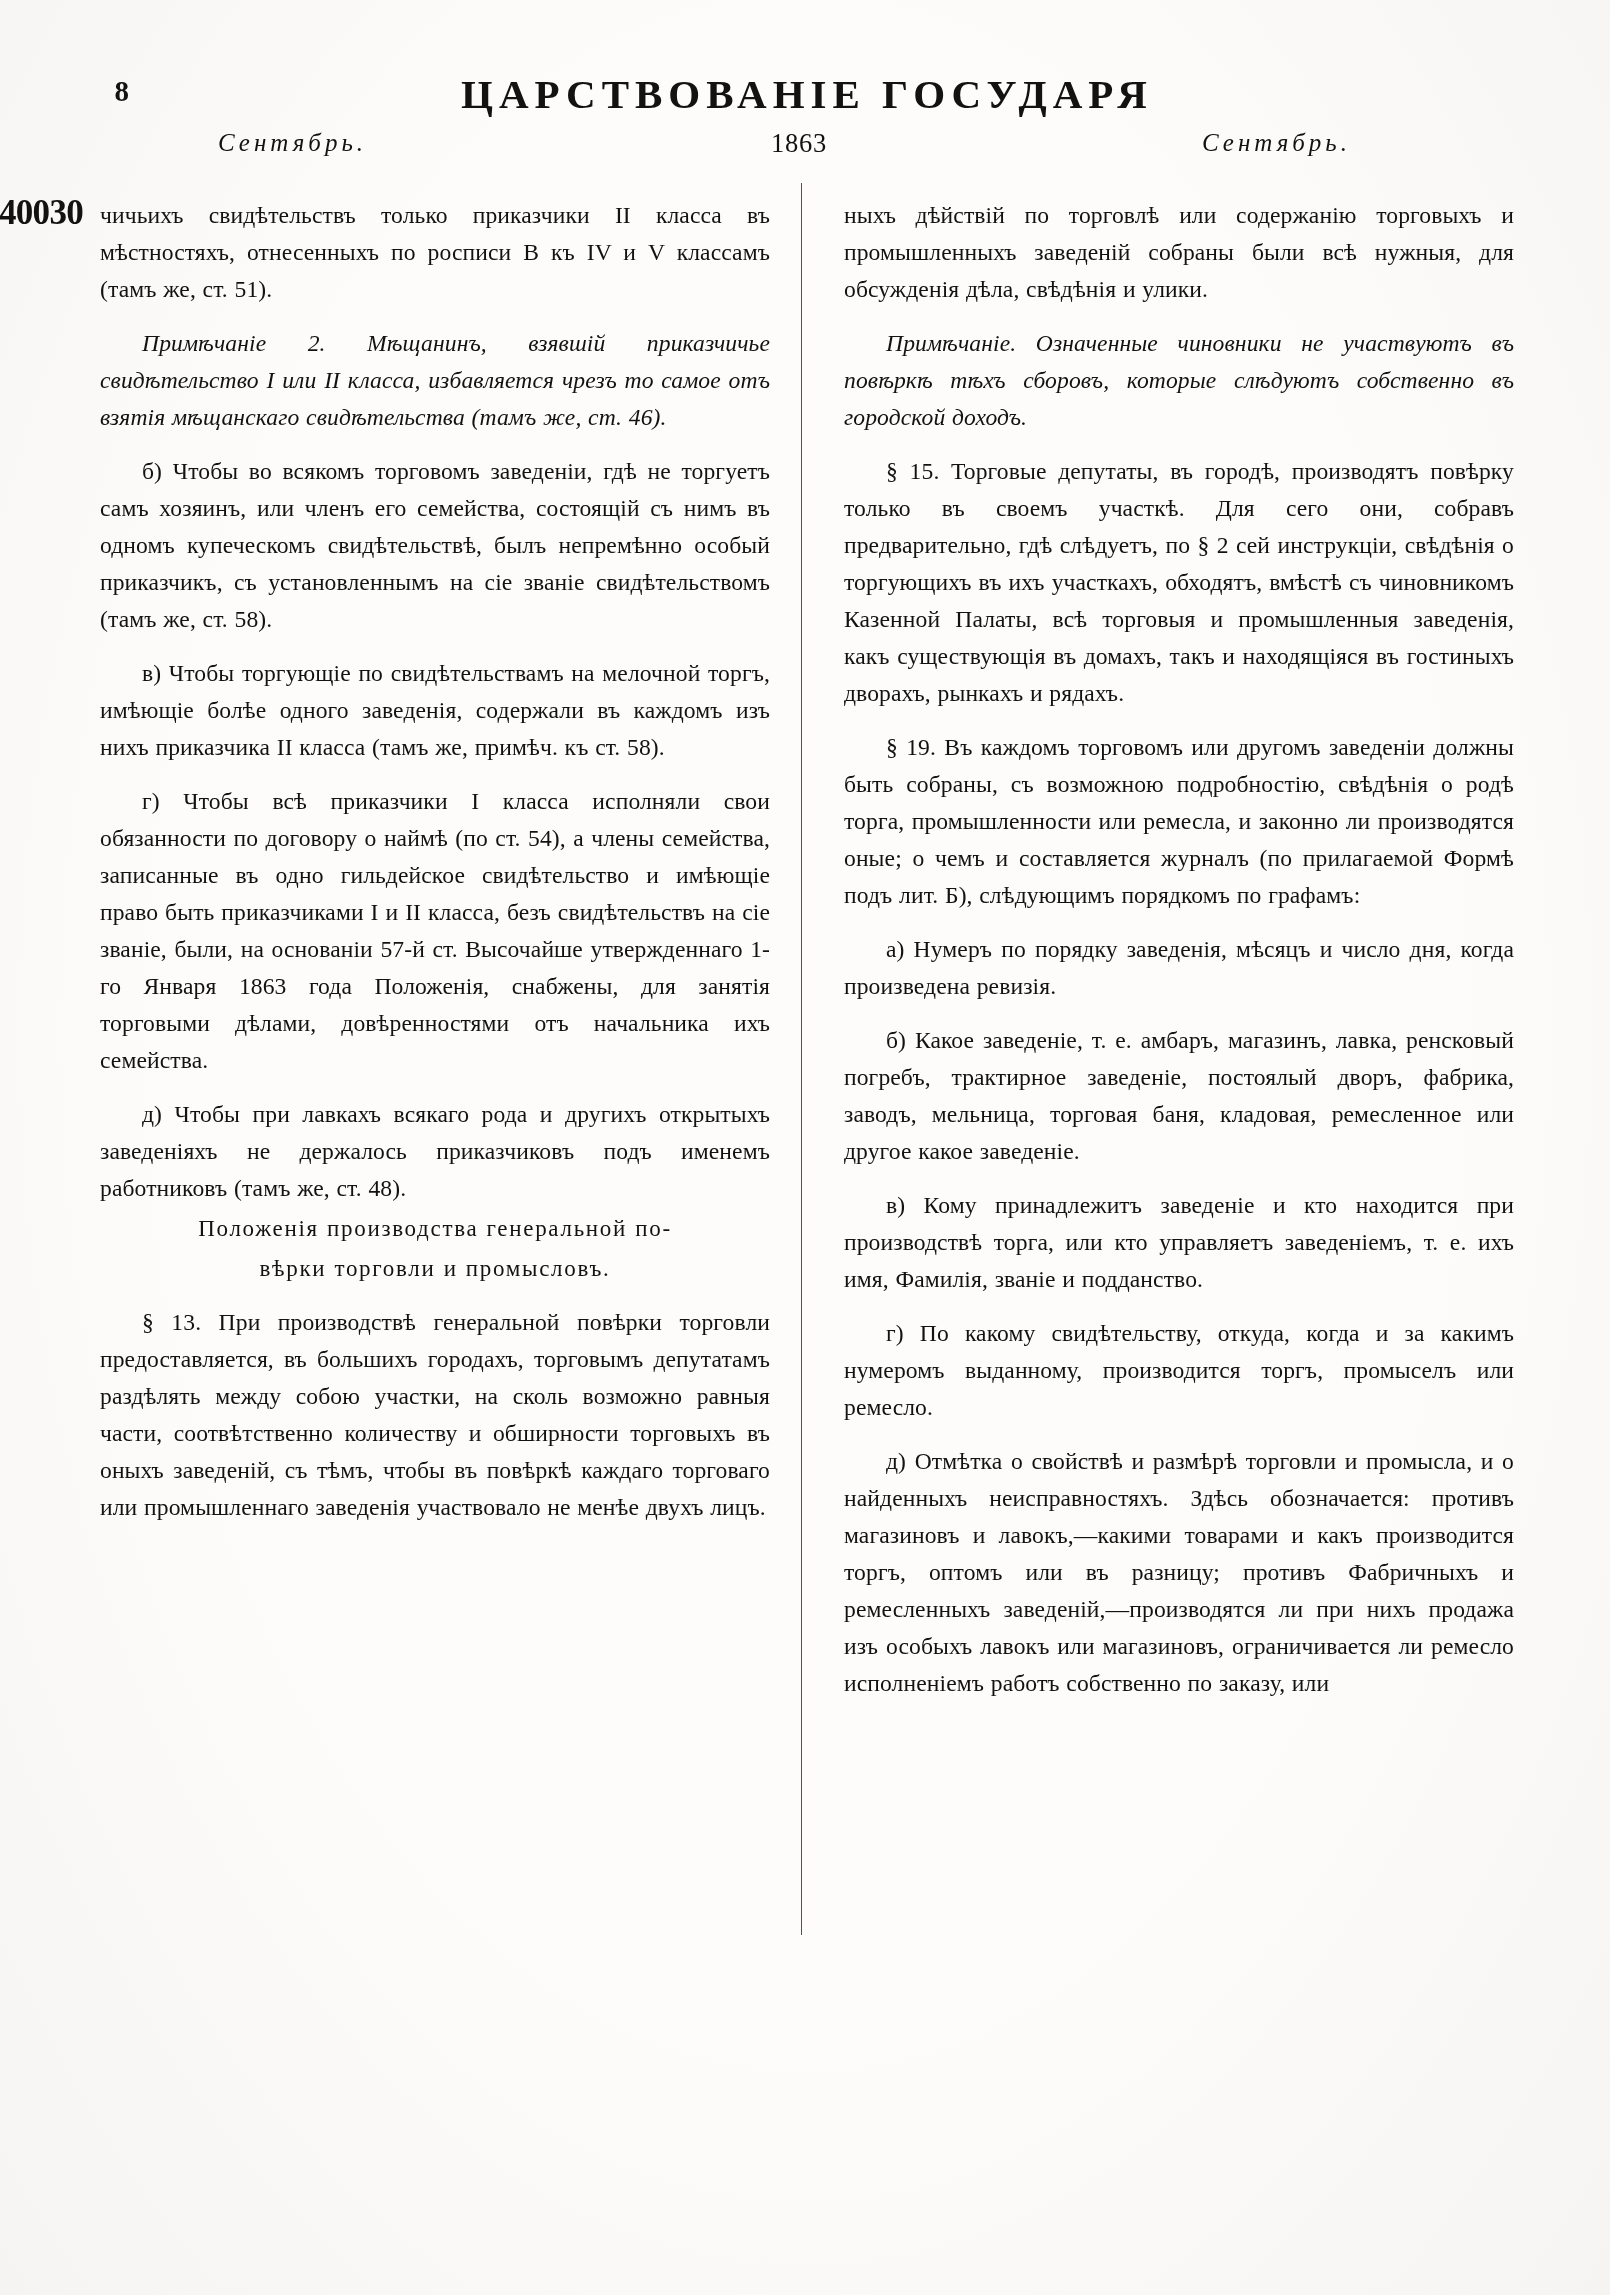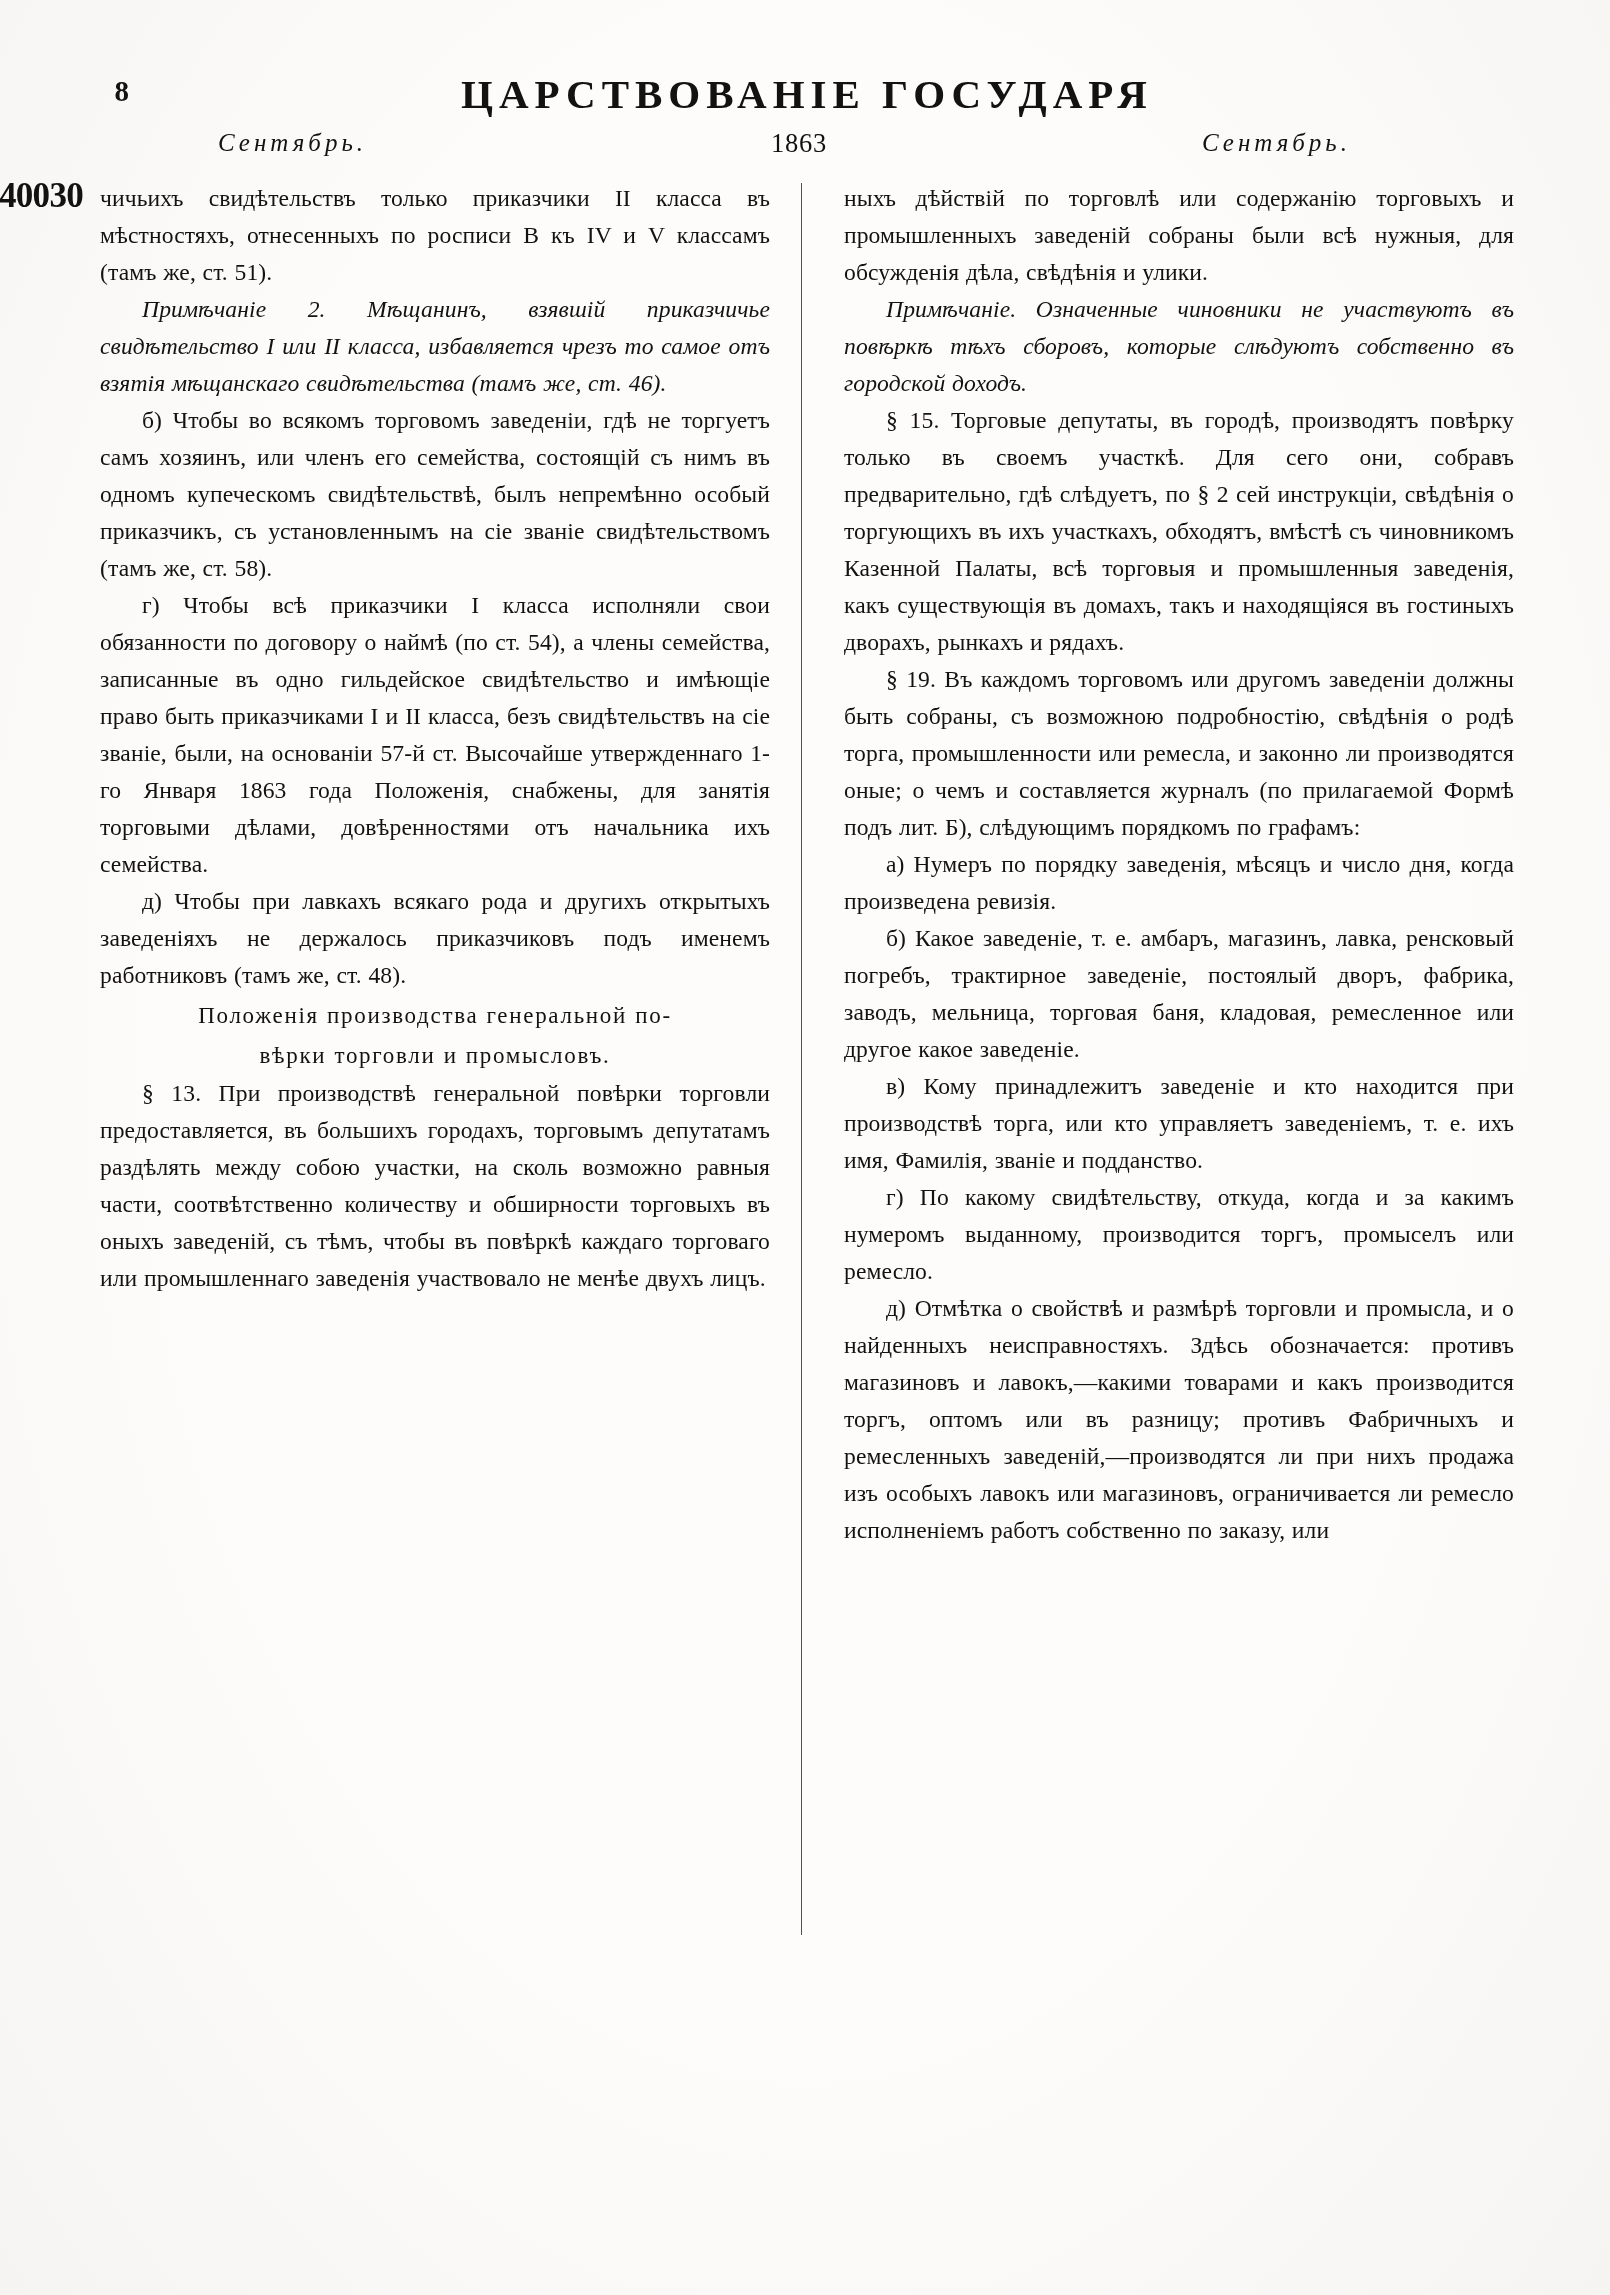--- a/index.html
+++ b/index.html
@@ -107,21 +107,21 @@
     background: #3a332c;
     opacity: 0.85;
   }
   .col {
     width: 670px;
   }
   .col-left { padding-left: 0px; }
   .col-right { padding-left: 0px; }
 
   p {
-    margin: 0 0 0px 0;
+    margin: 17px 0 0px 0;
     font-size: 23.6px;
     line-height: 37px;
     text-align: justify;
     text-justify: inter-word;
     letter-spacing: 0.1px;
     word-spacing: 0.7px;
   }
   p.indent { text-indent: 42px; }
   p.noindent { text-indent: 0; }
   .italic { font-style: italic; }
@@ -180,20 +180,23 @@
         </p>
 
         <p class="indent italic">
           <span>Примѣчаніе 2. Мѣщанинъ, взявшій приказчичье свидѣтельство I или II класса, избавляется чрезъ то самое отъ взятія мѣщанскаго свидѣтельства (тамъ же, ст. 46).</span>
         </p>
 
         <p class="indent">
           <span>б) Чтобы во всякомъ торговомъ заведеніи, гдѣ не торгуетъ самъ хозяинъ, или членъ его семейства, состоящій съ нимъ въ одномъ купеческомъ свидѣтельствѣ, былъ непремѣнно особый приказчикъ, съ установленнымъ на сіе званіе свидѣтельствомъ (тамъ же, ст. 58).</span>
         </p>
 
+        <p class="indent">
+          <span>в) Чтобы торгующіе по свидѣтельствамъ на мелочной торгъ, имѣющіе болѣе одного заведенія, содержали въ каждомъ изъ нихъ приказчика II класса (тамъ же, примѣч. къ ст. 58).</span>
+        </p>
 
         <p class="indent">
           <span>г) Чтобы всѣ приказчики I класса исполняли свои обязанности по договору о наймѣ (по ст. 54), а члены семейства, записанные въ одно гильдейское свидѣтельство и имѣющіе право быть приказчиками I и II класса, безъ свидѣтельствъ на сіе званіе, были, на основаніи 57-й ст. Высочайше утвержденнаго 1-го Января 1863 года Положенія, снабжены, для занятія торговыми дѣлами, довѣренностями отъ начальника ихъ семейства.</span>
         </p>
 
         <p class="indent">
           <span>д) Чтобы при лавкахъ всякаго рода и другихъ открытыхъ заведеніяхъ не держалось приказчиковъ подъ именемъ работниковъ (тамъ же, ст. 48).</span>
         </p>
 
         <p class="section-head">Положенія производства генеральной по-</p>

